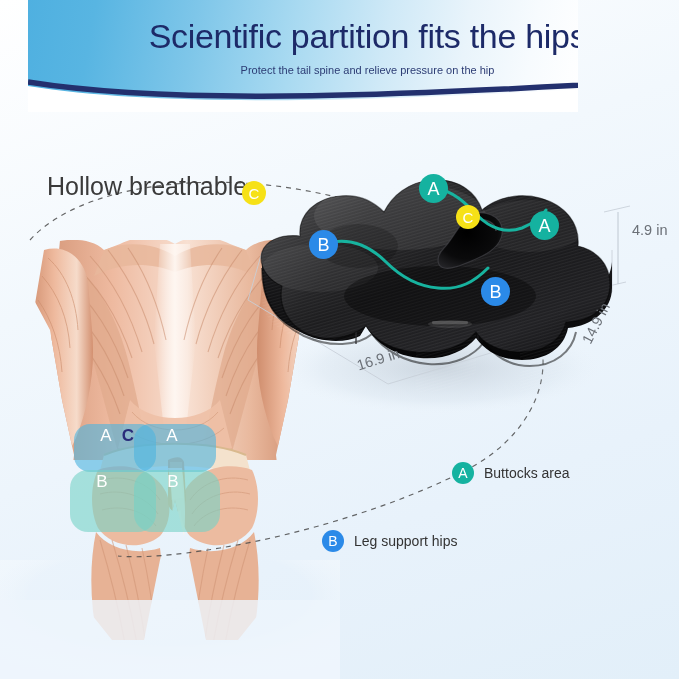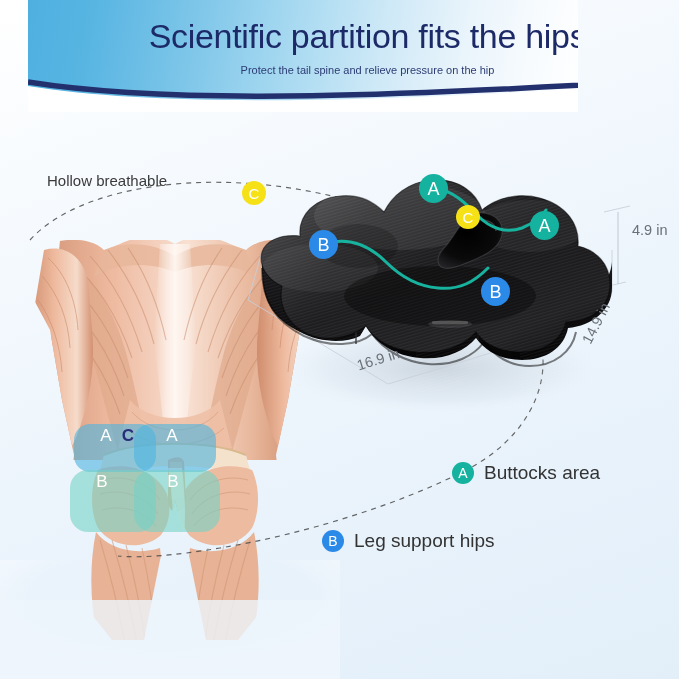--- a/index.html
+++ b/index.html
@@ -53,35 +53,35 @@
     text-align: center;
     font-size: 11px;
     color: #2c3c74;
     font-weight: 400;
   }
 
   
   .hollow-label {
     position: absolute;
     left: 47px; top: 172px;
-    font-size: 15px;
+    font-size: 25px;
     color: #3a3a3a;
     white-space: nowrap;
   }
   .legend-row {
     position: absolute;
     display: flex;
     align-items: center;
     gap: 10px;
     white-space: nowrap;
   }
   .legend-a { left: 452px; top: 462px; }
   .legend-b { left: 322px; top: 530px; }
   .legend-text {
-    font-size: 19px;
+    font-size: 14px;
     color: #333333;
   }
 
   
   .badge {
     border-radius: 50%;
     display: inline-flex;
     align-items: center;
     justify-content: center;
     color: #ffffff;

